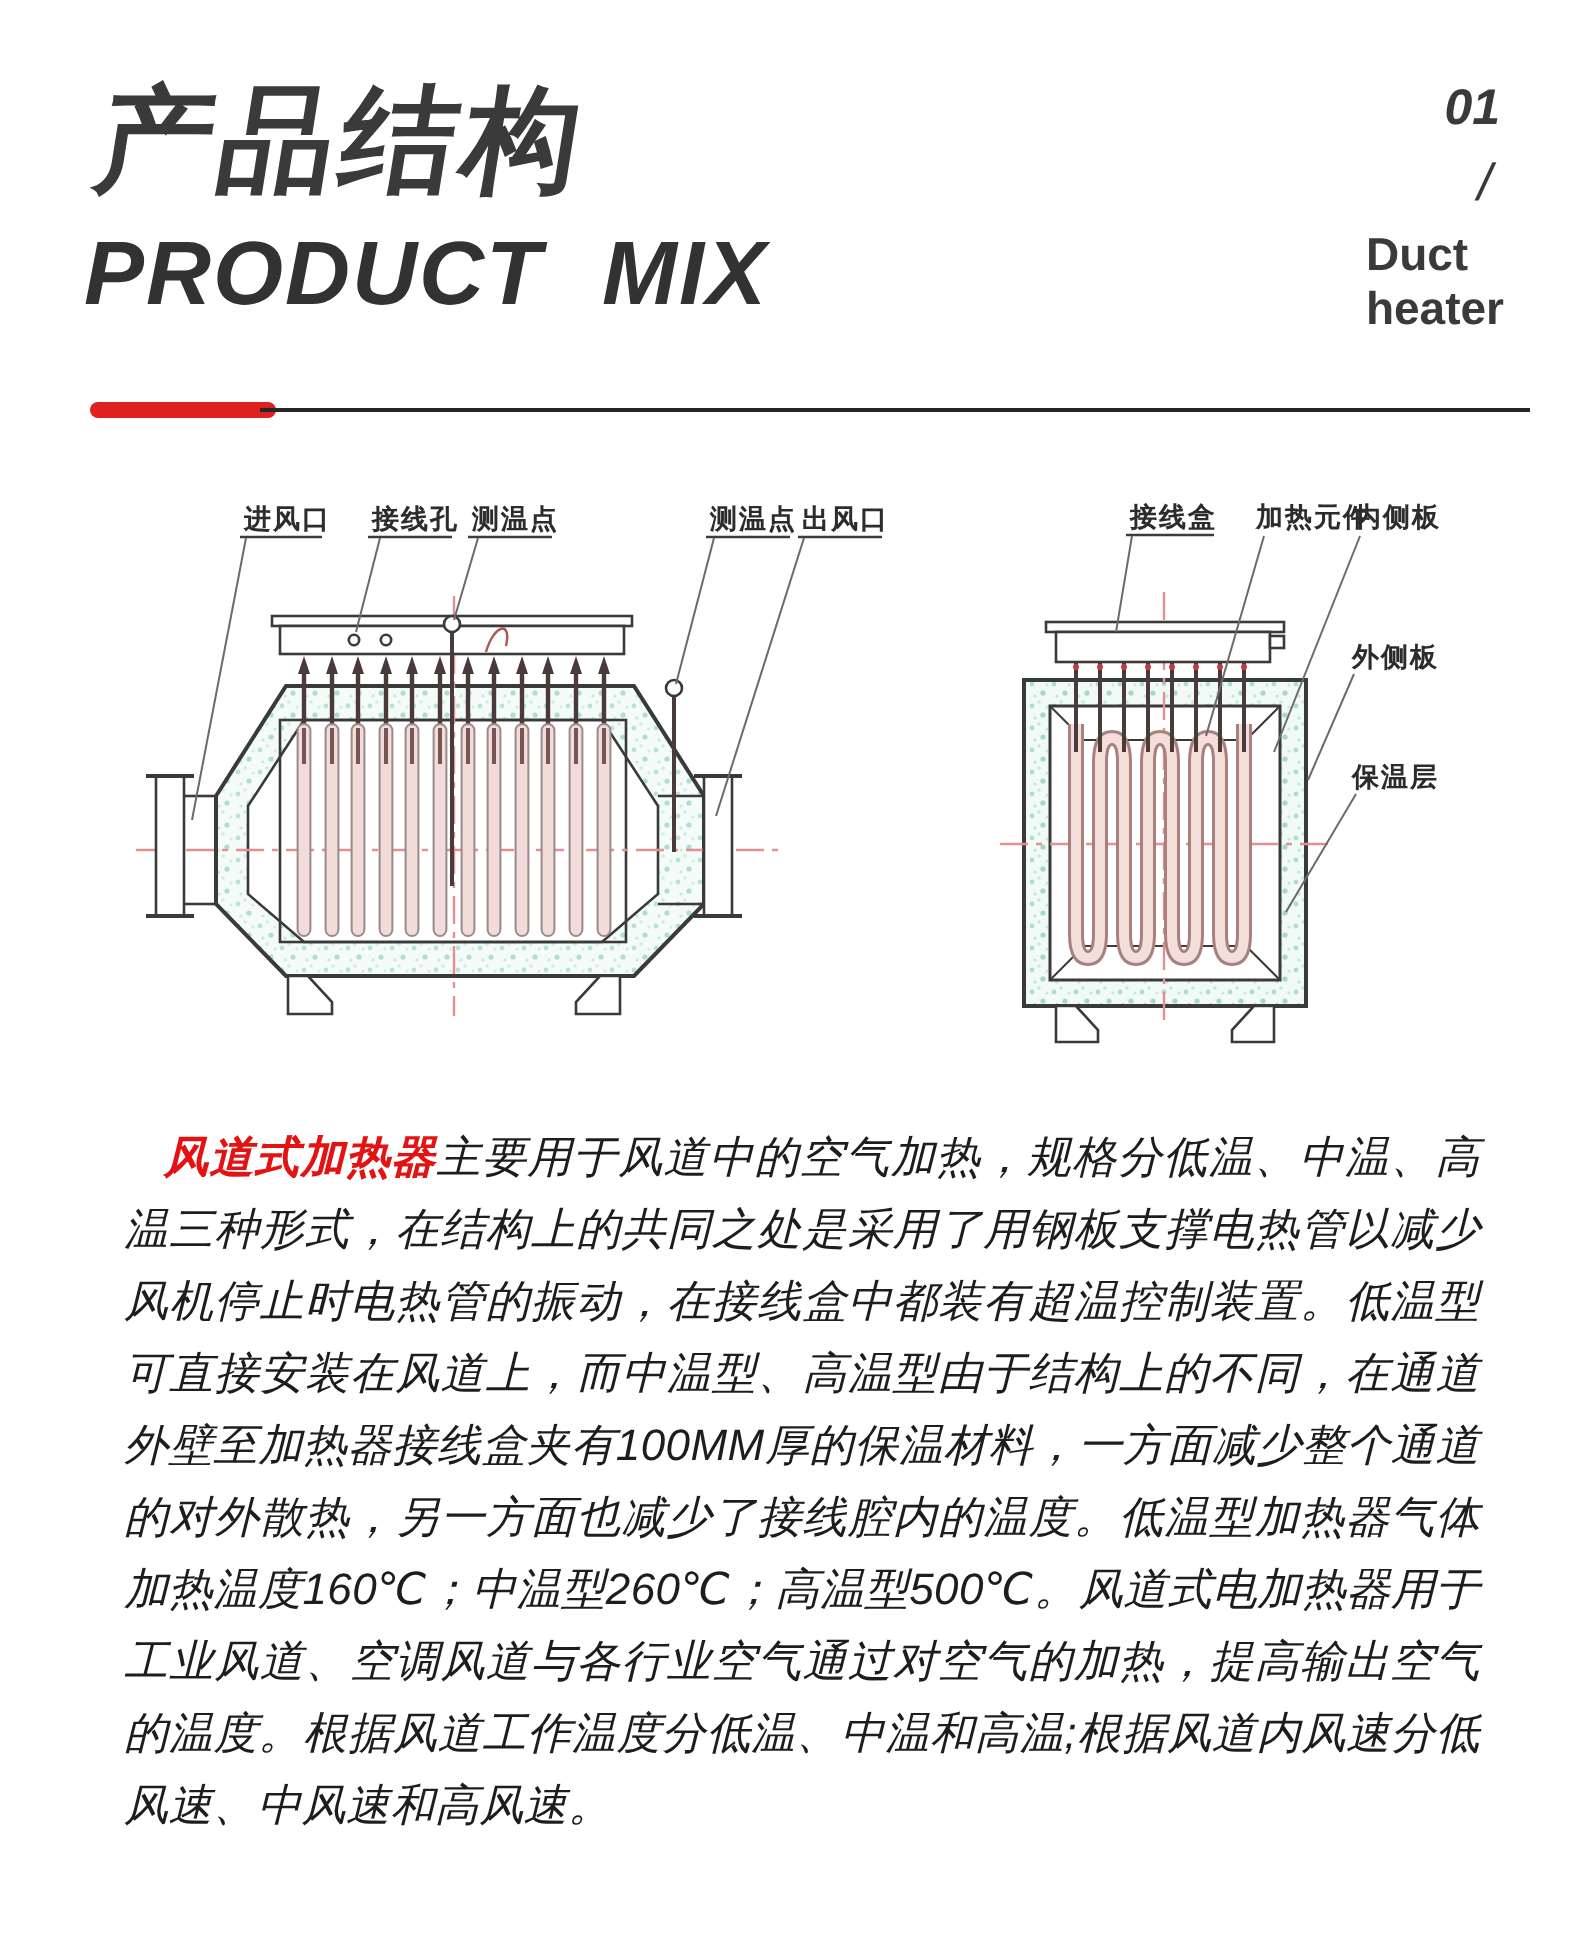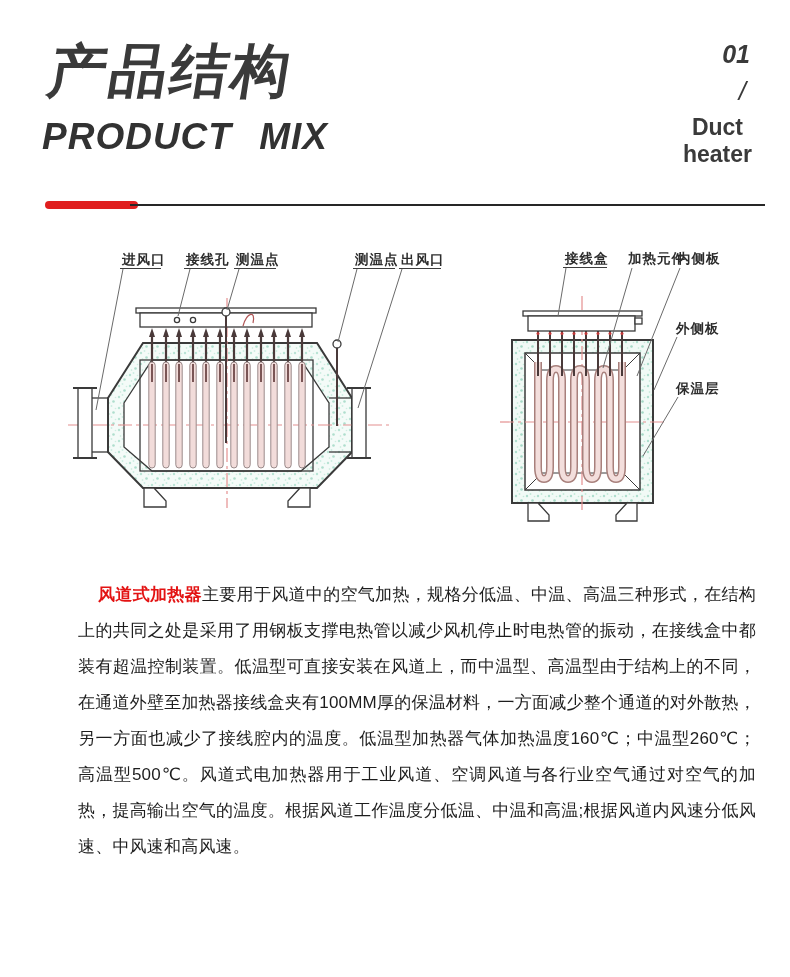--- a/index.html
+++ b/index.html
@@ -7,44 +7,44 @@
     position:relative;width:790px;height:977px;background:#ffffff;overflow:hidden;
     font-family:"Liberation Sans","DejaVu Sans",sans-serif;
   }
   
   .title-cn{
     position:absolute;left:44px;top:40px;font-size:58px;line-height:62px;
     font-weight:900;color:#3a3a3a;letter-spacing:3px;
     transform:skewX(-9deg);transform-origin:left bottom;white-space:nowrap;
   }
   .title-en{
-    position:absolute;left:42px;top:112px;font-size:37px;line-height:50px;
+    position:absolute;left:42px;top:112px;font-size:45px;line-height:50px;
     font-weight:800;font-style:italic;color:#323232;letter-spacing:1px;word-spacing:16px;
     white-space:nowrap;
   }
   .sec-num{position:absolute;right:40px;top:40px;font-size:25px;font-weight:800;color:#3a3a3a;font-style:italic;}
   .sec-slash{position:absolute;right:44px;top:76px;font-size:26px;font-style:italic;font-weight:400;color:#3a3a3a;}
-  .sec-sub{position:absolute;right:38px;top:114px;font-size:23px;line-height:27px;font-weight:700;color:#3a3a3a;text-align:center;}
+  .sec-sub{position:absolute;right:38px;top:114px;font-size:23px;line-height:27px;font-weight:700;color:#3a3a3a;text-align:left;}
   .sec-sub span{display:block;}
   .divider-pill{position:absolute;left:45px;top:201px;width:93px;height:8px;border-radius:4px;background:#e01f1f;}
   .divider-line{position:absolute;left:130px;top:204px;width:635px;height:2px;background:#262626;}
   
   .diag{position:absolute;}
   .diag text{font-family:"Liberation Sans","DejaVu Sans",sans-serif;font-size:13.5px;font-weight:600;fill:#2c2c2c;letter-spacing:1px;}
   .diag .underline{stroke:#3c3c3c;stroke-width:1.2;}
   .diag .leader{stroke:#6a6a6a;stroke-width:1;fill:none;}
   .diag .wh{fill:#ffffff;stroke:#3a3a3a;stroke-width:1.5;}
   .diag .wh13{fill:#ffffff;stroke:#3a3a3a;stroke-width:1.3;}
   .diag .cl{stroke:#e49090;stroke-width:1.2;stroke-dasharray:14 4 3 4;fill:none;}
   .diag .wire{stroke:#b05555;stroke-width:1.2;fill:none;}
   
   .article{
-    position:absolute;left:62px;top:561px;width:678px;margin:16px;
-    font-size:17px;line-height:36px;font-weight:500;color:#1d1d1d;
-    text-align:justify;text-indent:20px;letter-spacing:0.2px;
+    position:absolute;left:62px;top:561px;width:678px;margin:0;
+    font-size:22px;line-height:36px;font-weight:500;color:#1d1d1d;
+    text-align:justify;text-indent:20px;letter-spacing:0.2px;font-style:italic;
   }
   .article .lead{color:#e31313;font-weight:700;}
 </style>
 </head>
 <body>
 
 <div class="page">
 
   <div class="title-cn">产品结构</div>
   <div class="title-en">PRODUCT MIX</div>

